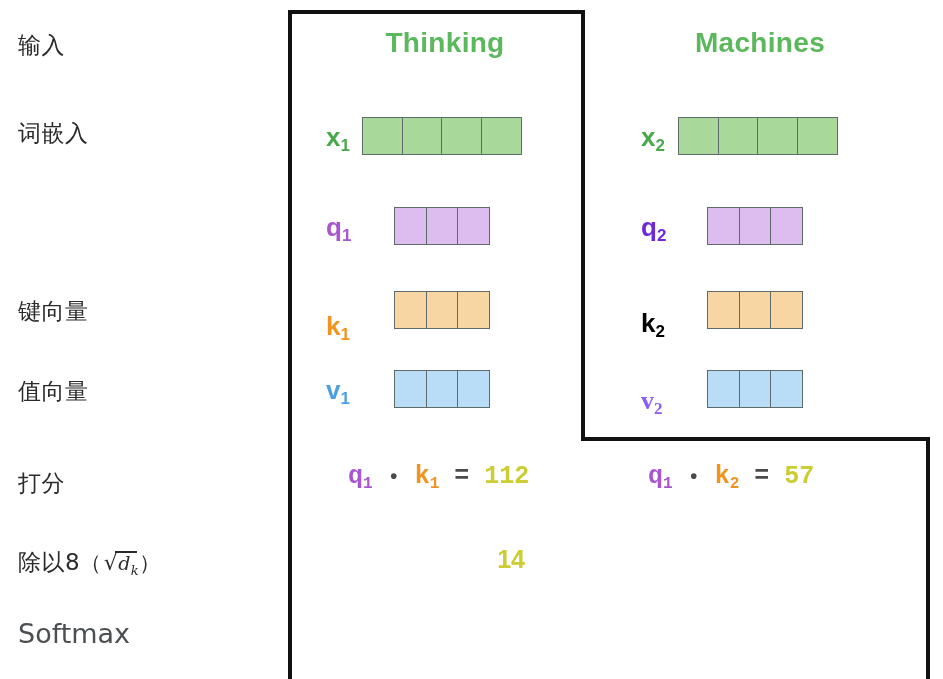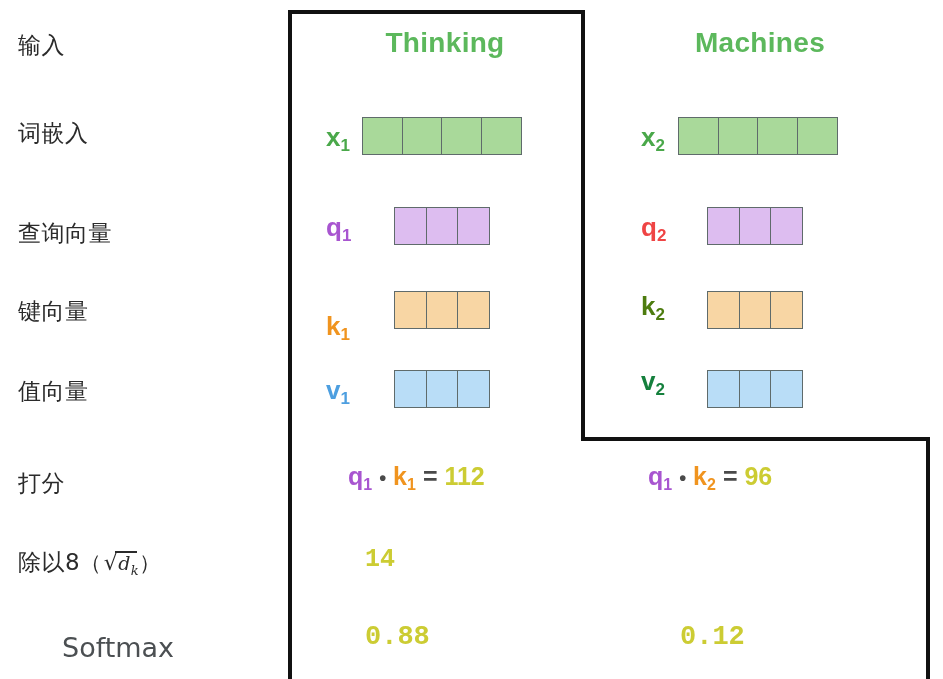--- a/index.html
+++ b/index.html
@@ -108,69 +108,68 @@
   }
   .vec-strip .cell:first-child { margin-left: 0; }
 
   
   .score-expr {
     position: absolute;
     font-size: 25px;
     font-weight: bold;
     white-space: nowrap;
     line-height: 1;
+    font-family: Liberation Mono, monospace;
   }
   .score-expr .sub {
     font-size: 16px;
     position: relative;
     top: 5px;
   }
   .tok-q { color: #a855d0; }
   .tok-k { color: #f0941f; }
   .tok-dot { color: #4a4a4a; font-size: 20px; }
   .tok-eq  { color: #4a4a4a; }
   .tok-num { color: #cccc33; }
 
   .num-val {
     position: absolute;
     font-size: 25px;
     font-weight: bold;
     color: #cccc33;
-    text-align: left;
+    text-align: right;
     width: 160px;
     line-height: 1;
-    font-family: Liberation Mono, monospace;
   }
   .num-val.big { font-size: 27px; }
 </style>
 </head>
 <body>
 
 <div id="canvas">
 
   <div>
     <div class="frame-seg" style="left:288px; top:10px; width:297px; height:4px;"></div>
     <div class="frame-seg" style="left:288px; top:10px; width:4px; height:669px;"></div>
     <div class="frame-seg" style="left:581px; top:10px; width:4px; height:431px;"></div>
     <div class="frame-seg" style="left:581px; top:437px; width:349px; height:4px;"></div>
     <div class="frame-seg" style="left:926px; top:437px; width:4px; height:242px;"></div>
   </div>
 
   <div class="row-label" style="top:30px;">输入</div>
   <div class="row-label" style="top:118px;text-align:right;">词嵌入</div>
-  <div class="row-label" style="top:218px;">查询向量</div>
   <div class="row-label" style="top:296px;">键向量</div>
   <div class="row-label" style="top:376px;">值向量</div>
   <div class="row-label" style="top:468px;">打分</div>
 
   <div class="row-label" style="top:547px;">
     <span>除以8</span><span class="math-paren">（</span><span class="sqrt-wrap"><span class="sqrt-sym">√</span><span class="sqrt-bar"></span><span>d</span><span class="sub-k">k</span></span><span class="math-paren">）</span>
   </div>
 
-  <div class="row-label softmax" style="top:632px;margin-left:44px;">Softmax</div>
+  <div class="row-label softmax" style="top:618px;">Softmax</div>
 
   <div class="word-header" style="left:325px;">Thinking</div>
   <div class="word-header" style="left:640px;">Machines</div>
 
   <div id="vectors-layer">
       <div class="vec-label" style="left: 326px; top: 124px; color: rgb(74, 168, 74);"><span>x</span><span class="sub">1</span></div>
       <div class="vec-strip" style="left: 362px; top: 117px;">
         <div class="cell" style="width: 41px; height: 38px; background: rgb(169, 217, 154);"></div>
         <div class="cell" style="width: 41px; height: 38px; background: rgb(169, 217, 154);"></div>
         <div class="cell" style="width: 41px; height: 38px; background: rgb(169, 217, 154);"></div>
@@ -182,55 +181,53 @@
         <div class="cell" style="width: 41px; height: 38px; background: rgb(169, 217, 154);"></div>
         <div class="cell" style="width: 41px; height: 38px; background: rgb(169, 217, 154);"></div>
         <div class="cell" style="width: 41px; height: 38px; background: rgb(169, 217, 154);"></div>
       </div>
       <div class="vec-label" style="left: 326px; top: 214px; color: rgb(168, 85, 208);"><span>q</span><span class="sub">1</span></div>
       <div class="vec-strip" style="left: 394px; top: 207px;">
         <div class="cell" style="width: 33px; height: 38px; background: rgb(221, 189, 240);"></div>
         <div class="cell" style="width: 33px; height: 38px; background: rgb(221, 189, 240);"></div>
         <div class="cell" style="width: 33px; height: 38px; background: rgb(221, 189, 240);"></div>
       </div>
-      <div class="vec-label" style="left: 641px; top: 214px; color: #ef4444;"><span>q</span><span class="sub">2</span></div>
+      <div class="vec-label" style="left: 641px; top: 214px; color: #6d28d9;"><span>q</span><span class="sub">2</span></div>
       <div class="vec-strip" style="left: 707px; top: 207px;">
         <div class="cell" style="width: 33px; height: 38px; background: rgb(221, 189, 240);"></div>
         <div class="cell" style="width: 33px; height: 38px; background: rgb(221, 189, 240);"></div>
         <div class="cell" style="width: 33px; height: 38px; background: rgb(221, 189, 240);"></div>
       </div>
       <div class="vec-label" style="left: 326px; top: 297px; color: rgb(240, 148, 31); margin-top: 16px;"><span>k</span><span class="sub">1</span></div>
       <div class="vec-strip" style="left: 394px; top: 291px;">
         <div class="cell" style="width: 33px; height: 38px; background: rgb(248, 214, 164);"></div>
         <div class="cell" style="width: 33px; height: 38px; background: rgb(248, 214, 164);"></div>
         <div class="cell" style="width: 33px; height: 38px; background: rgb(248, 214, 164);"></div>
       </div>
-      <div class="vec-label" style="left: 641px; top: 293px; color: #4d7c0f;"><span>k</span><span class="sub">2</span></div>
+      <div class="vec-label" style="left: 641px; top: 310px; color: #000000;"><span>k</span><span class="sub">2</span></div>
       <div class="vec-strip" style="left: 707px; top: 291px;">
         <div class="cell" style="width: 33px; height: 38px; background: rgb(248, 214, 164);"></div>
         <div class="cell" style="width: 33px; height: 38px; background: rgb(248, 214, 164);"></div>
         <div class="cell" style="width: 33px; height: 38px; background: rgb(248, 214, 164);"></div>
       </div>
       <div class="vec-label" style="left: 326px; top: 377px; color: rgb(77, 159, 224);"><span>v</span><span class="sub">1</span></div>
       <div class="vec-strip" style="left: 394px; top: 370px;">
         <div class="cell" style="width: 33px; height: 38px; background: rgb(185, 221, 247);"></div>
         <div class="cell" style="width: 33px; height: 38px; background: rgb(185, 221, 247);"></div>
         <div class="cell" style="width: 33px; height: 38px; background: rgb(185, 221, 247);"></div>
       </div>
-      <div class="vec-label" style="left: 641px; top: 368px; color: #15803d;"><span>v</span><span class="sub">2</span></div>
+      <div class="vec-label" style="left: 641px; top: 388px; color: #8b5cf6; font-family: Liberation Serif, serif;"><span>v</span><span class="sub">2</span></div>
       <div class="vec-strip" style="left: 707px; top: 370px;">
         <div class="cell" style="width: 33px; height: 38px; background: rgb(185, 221, 247);"></div>
         <div class="cell" style="width: 33px; height: 38px; background: rgb(185, 221, 247);"></div>
         <div class="cell" style="width: 33px; height: 38px; background: rgb(185, 221, 247);"></div>
       </div>
     </div>
 
   <div id="scores-layer">
       <div class="score-expr" style="left: 348px; top: 464px;"><span class="tok-q">q<span class="sub">1</span></span> <span class="tok-dot">•</span> <span class="tok-k">k<span class="sub">1</span></span> <span class="tok-eq">=</span> <span class="tok-num">112</span></div>
-      <div class="score-expr" style="left: 648px; top: 464px;"><span class="tok-q">q<span class="sub">1</span></span> <span class="tok-dot">•</span> <span class="tok-k">k<span class="sub">2</span></span> <span class="tok-eq">=</span> <span class="tok-num">96</span></div>
+      <div class="score-expr" style="left: 648px; top: 464px;"><span class="tok-q">q<span class="sub">1</span></span> <span class="tok-dot">•</span> <span class="tok-k">k<span class="sub">2</span></span> <span class="tok-eq">=</span> <span class="tok-num">57</span></div>
     </div>
 
   <div class="num-val" style="left:365px; top:547px;">14</div>
 
-  <div class="num-val big" style="left:365px; top:624px;">0.88</div>
-  <div class="num-val big" style="left:680px; top:624px;">0.12</div>
 
 </div>
 
 </body></html>

